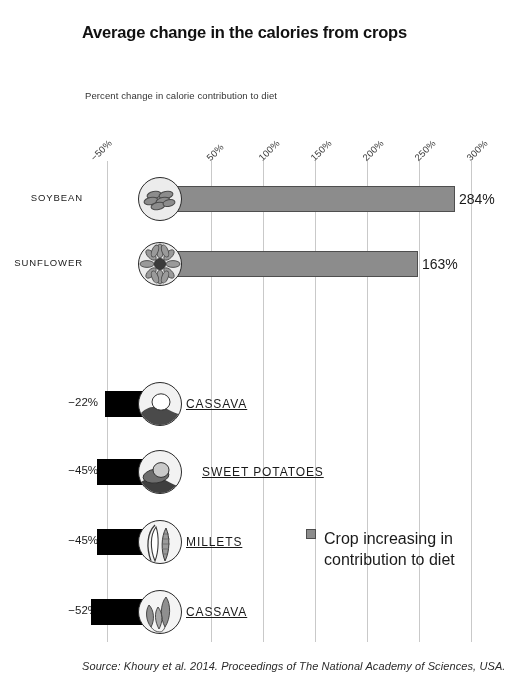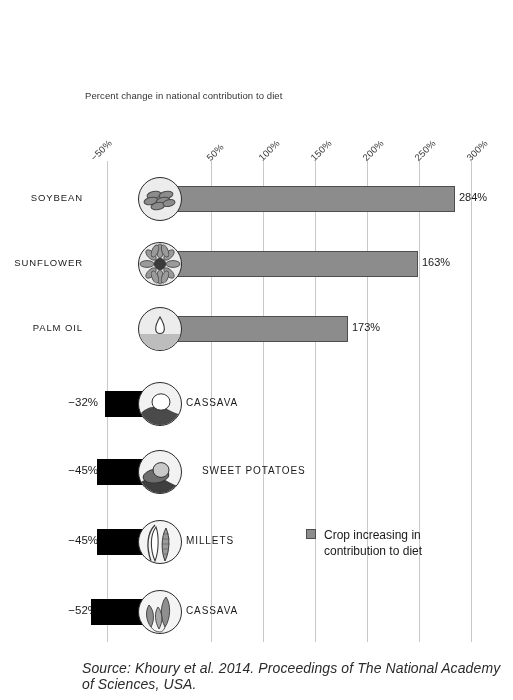--- a/index.html
+++ b/index.html
@@ -106,29 +106,30 @@
     top: 17px;
     width: 120px;
     text-align: right;
     font-size: 9.5px;
     letter-spacing: 0.9px;
     color: #1a1a1a;
   }
   .crop-name-right {
     position: absolute;
     top: 17px;
-    font-size: 10px;
+    font-size: 12px;
     letter-spacing: 0.9px;
     color: #1a1a1a;
     white-space: nowrap;
+    text-decoration: underline;
   }
   .value-right {
     position: absolute;
     top: 16px;
-    font-size: 11px;
+    font-size: 14px;
     color: #1a1a1a;
     white-space: nowrap;
   }
   .value-left {
     position: absolute;
     top: 16px;
     width: 60px;
     text-align: right;
     font-size: 11.5px;
     color: #1a1a1a;
@@ -139,52 +140,53 @@
   #legend {
     position: absolute;
     left: 306px;
     top: 528px;
     width: 160px;
   }
   .legend-item {
     position: relative;
     margin-bottom: 11px;
     padding-left: 18px;
-    font-size: 12px;
+    font-size: 16px;
     line-height: 1.32;
     color: #1a1a1a;
   }
   .legend-swatch {
     position: absolute;
     left: 0;
     top: 1px;
     width: 10px;
     height: 10px;
     box-sizing: border-box;
   }
   .legend-swatch.gray { background: #8c8c8c; border: 1px solid #4e4e4e; }
   .legend-swatch.black { background: #000000; }
 
   
   #source {
     position: absolute;
     left: 82px;
     top: 660px;
-    font-size: 14px;
+    font-size: 11px;
     font-style: italic;
     color: #2b2b2b;
     letter-spacing: 0.1px;
   }
 </style>
 </head>
 <body>
 
 <div id="title">
+  <span class="line">Average change in the calories from crops</span>
 </div>
-<div id="subtitle">Percent change in national contribution to diet</div>
+<div id="subtitle">Percent change in calorie contribution to diet</div>
 
 <div id="plot">
 
   <div class="gridline" style="left:107px;"></div>
   <div class="gridline" style="left:211px;"></div>
   <div class="gridline" style="left:263px;"></div>
   <div class="gridline" style="left:315px;"></div>
   <div class="gridline" style="left:367px;"></div>
   <div class="gridline" style="left:419px;"></div>
   <div class="gridline" style="left:471px;"></div>
@@ -233,34 +235,23 @@
           <ellipse cx="26" cy="8" rx="3.1" ry="6.4" transform="rotate(-22 26 8)"></ellipse>
           <ellipse cx="16" cy="34" rx="3.1" ry="6.4" transform="rotate(-22 16 34)"></ellipse>
           <ellipse cx="26" cy="34" rx="3.1" ry="6.4" transform="rotate(22 26 34)"></ellipse>
         </g>
         <circle cx="21" cy="21" r="5.6" fill="#3b3b3b" stroke="#2a2a2a" stroke-width="0.8"></circle>
       </svg>
     </div>
     <div class="value-right" style="left:422px;">163%</div>
   </div>
 
-  <div class="row" style="top:305px;">
-    <div class="crop-name-left" style="left:-37px;">PALM OIL</div>
-    <div class="bar pos" style="left:159px; width:189px;"></div>
-    <div class="icon-badge" style="left:138px;">
-      <svg width="42" height="42" viewBox="0 0 42 42">
-        <rect x="0" y="26" width="42" height="16" fill="#bdbdbd"></rect>
-        <path d="M21 9 C 15 19, 15.5 25.5, 21 25.5 C 26.5 25.5, 27 19, 21 9 Z" fill="#ffffff" stroke="#3a3a3a" stroke-width="1.2"></path>
-      </svg>
-    </div>
-    <div class="value-right" style="left:352px;">173%</div>
-  </div>
 
   <div class="row" style="top:380px;">
-    <div class="value-left" style="left:38px;">−32%</div>
+    <div class="value-left" style="left:38px;">−22%</div>
     <div class="bar neg" style="left:105px; width:54px;"></div>
     <div class="icon-badge" style="left:138px; background:#f2f2f2;">
       <svg width="42" height="42" viewBox="0 0 42 42">
         <path d="M2 30 C 10 22, 22 22, 30 27 C 34 29, 38 31, 41 31 L 41 42 L 2 42 Z" fill="#4a4a4a"></path>
         <ellipse cx="22" cy="19" rx="9" ry="8.2" fill="#ffffff" stroke="#2f2f2f" stroke-width="1"></ellipse>
       </svg>
     </div>
     <div class="crop-name-right" style="left:186px;">CASSAVA</div>
   </div>
 

